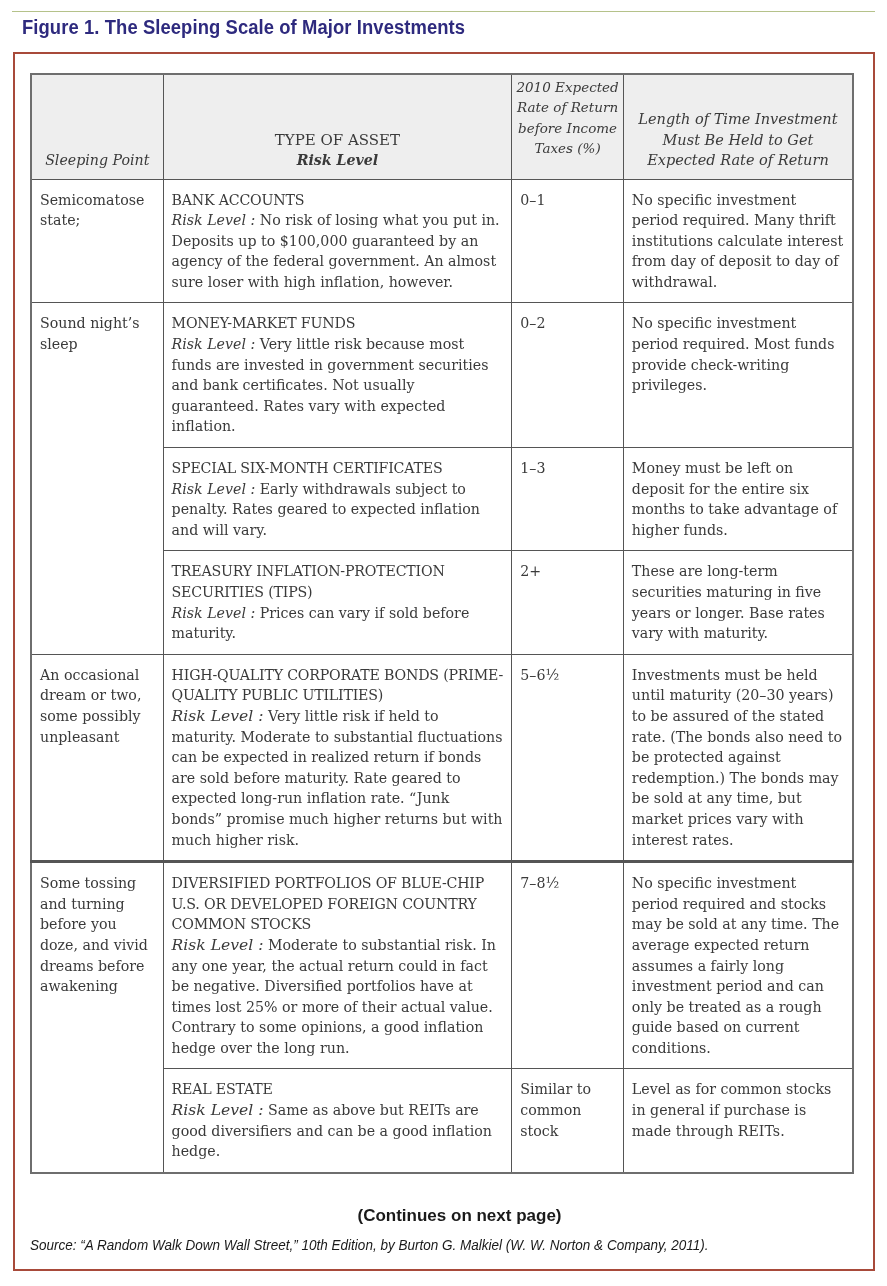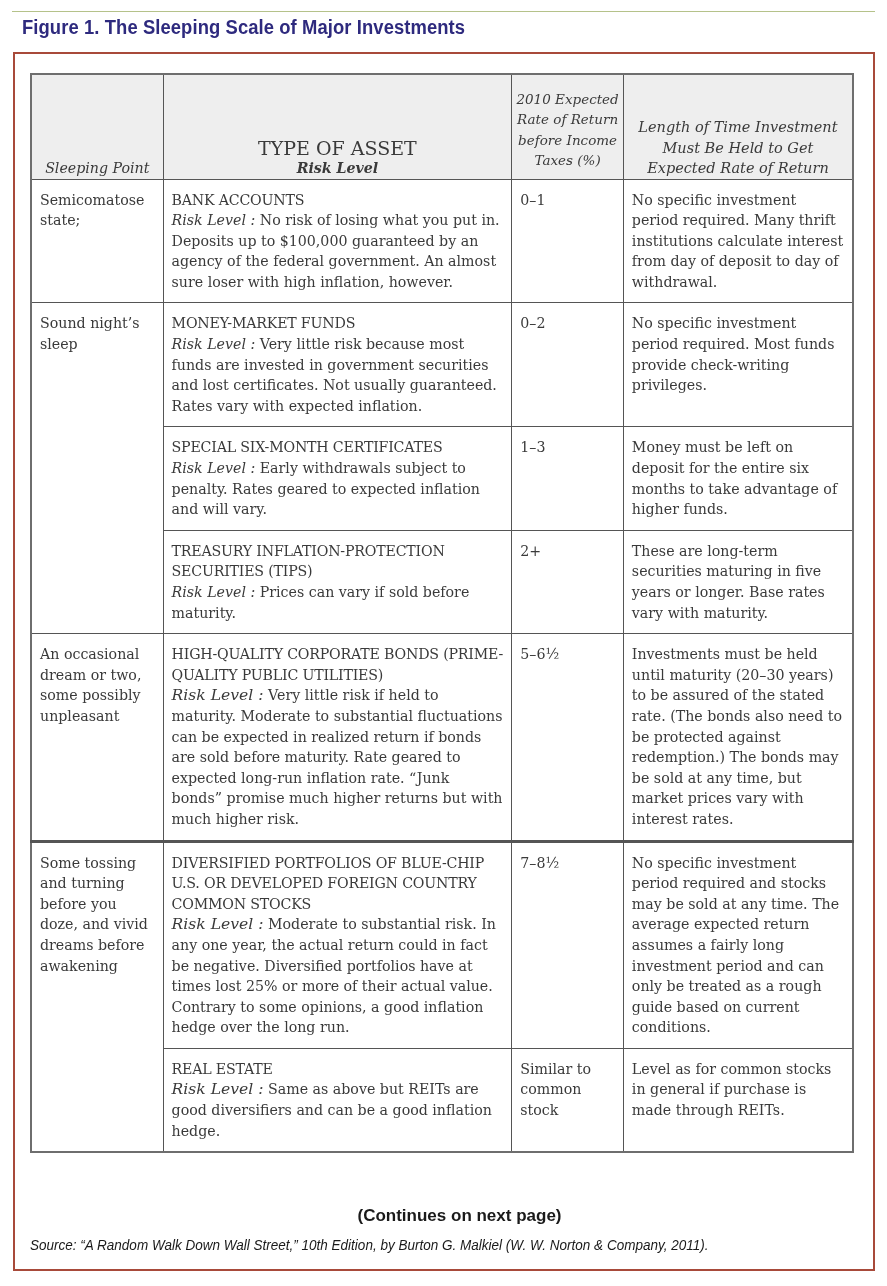--- a/index.html
+++ b/index.html
@@ -2,21 +2,21 @@
 <html><head>
 <meta charset="utf-8">
 <style>
   html, body { margin:0; padding:0; background:#ffffff; }
   body { width:887px; height:1286px; position:relative; overflow:hidden; font-family:"DejaVu Serif", serif; color:#3a3a3a; }
   .top-rule { position:absolute; left:12px; right:12px; top:11px; height:1px; background:#b5c28a; }
   .fig-title { position:absolute; left:22px; top:16px; font-family:"Liberation Sans", sans-serif; font-weight:bold; font-size:20px; color:#2e2a7e; letter-spacing:0.1px; transform:scaleX(0.92); transform-origin:left top; white-space:nowrap; }
   .frame { position:absolute; left:13px; top:52px; width:862px; height:1219px; border:2px solid #a84a3a; box-sizing:border-box; }
   table.inv { position:absolute; left:30px; top:73px; width:824px; border-collapse:collapse; border:2px solid #6e6e6e; font-size:14.2px; line-height:20.6px; }
   table.inv td, table.inv th { border:1.5px solid #555; vertical-align:top; padding:0 8px; }
-  table.inv th { background:#eeeeee; font-weight:normal; vertical-align:bottom; text-align:center; line-height:20.5px; }
+  table.inv th { background:#eeeeee; font-weight:normal; vertical-align:bottom; text-align:center; padding-bottom:8px; line-height:20.5px; }
   .c1 { width:118px; } .c2 { width:322px; } .c3 { width:103px; } .c4 { width:212px; }
   .it { font-style:italic;font-weight:bold; }
   th.h1 { text-align:left; padding-left:10px; }
   td { padding-top:10px !important; padding-bottom:10px !important; }
   td.sleep { padding-left:10px;margin-left:40px; }
   td.rate { }
   .asset-name { display:block; letter-spacing:-0.2px; }
   .risk-label { font-style:italic; }
   .risk-label.big { font-size:15.6px; }
   tr.row-thick td { border-top:3px solid #555; }
@@ -35,37 +35,37 @@
   <colgroup>
       <col class="c1">
       <col class="c2">
       <col class="c3">
       <col class="c4">
     </colgroup>
   <thead>
     <tr style="height:105px;">
       <th class="h1 it">Sleeping Point</th>
       <th>
-        <span style="display:block;font-size:19px;">TYPE OF ASSET</span>
+        <span style="display:block;font-size:15px;">TYPE OF ASSET</span>
         <span class="it">Risk Level</span>
       </th>
-      <th class="it" style="font-size:13.5px;padding:0 4px 8px;">2010 Expected Rate of Return before Income Taxes (%)</th>
+      <th class="it" style="font-size:13.5px;padding:0 4px 20px;">2010 Expected Rate of Return before Income Taxes (%)</th>
       <th class="it" style="font-size:14.5px;">Length of Time Investment Must Be Held to Get Expected Rate of Return</th>
     </tr>
   </thead>
   <tbody id="tbody">
       <tr>
         <td class="sleep" rowspan="1">Semicomatose state;</td>
         <td><span class="asset-name">BANK ACCOUNTS</span><span class="risk-label">Risk Level :</span> <span>No risk of losing what you put in. Deposits up to $100,000 guaranteed by an agency of the federal government. An almost sure loser with high inflation, however.</span></td>
         <td class="rate">0–1</td>
         <td>No specific investment period required. Many thrift institutions calculate interest from day of deposit to day of withdrawal.</td>
       </tr>
       <tr>
         <td class="sleep" rowspan="3">Sound night’s sleep</td>
-        <td><span class="asset-name">MONEY-MARKET FUNDS</span><span class="risk-label">Risk Level :</span> <span>Very little risk because most funds are invested in government securities and lost certificates. Not usually guaranteed. Rates vary with expected inflation.</span></td>
+        <td><span class="asset-name">MONEY-MARKET FUNDS</span><span class="risk-label">Risk Level :</span> <span>Very little risk because most funds are invested in government securities and bank certificates. Not usually guaranteed. Rates vary with expected inflation.</span></td>
         <td class="rate">0–2</td>
         <td>No specific investment period required. Most funds provide check-writing privileges.</td>
       </tr>
       <tr>
         <td><span class="asset-name">SPECIAL SIX-MONTH CERTIFICATES</span><span class="risk-label">Risk Level :</span> <span>Early withdrawals subject to penalty. Rates geared to expected inflation and will vary.</span></td>
         <td class="rate">1–3</td>
         <td>Money must be left on deposit for the entire six months to take advantage of higher funds.</td>
       </tr>
       <tr>
         <td><span class="asset-name">TREASURY INFLATION-PROTECTION SECURITIES (TIPS)</span><span class="risk-label">Risk Level :</span> <span>Prices can vary if sold before maturity.</span></td>

